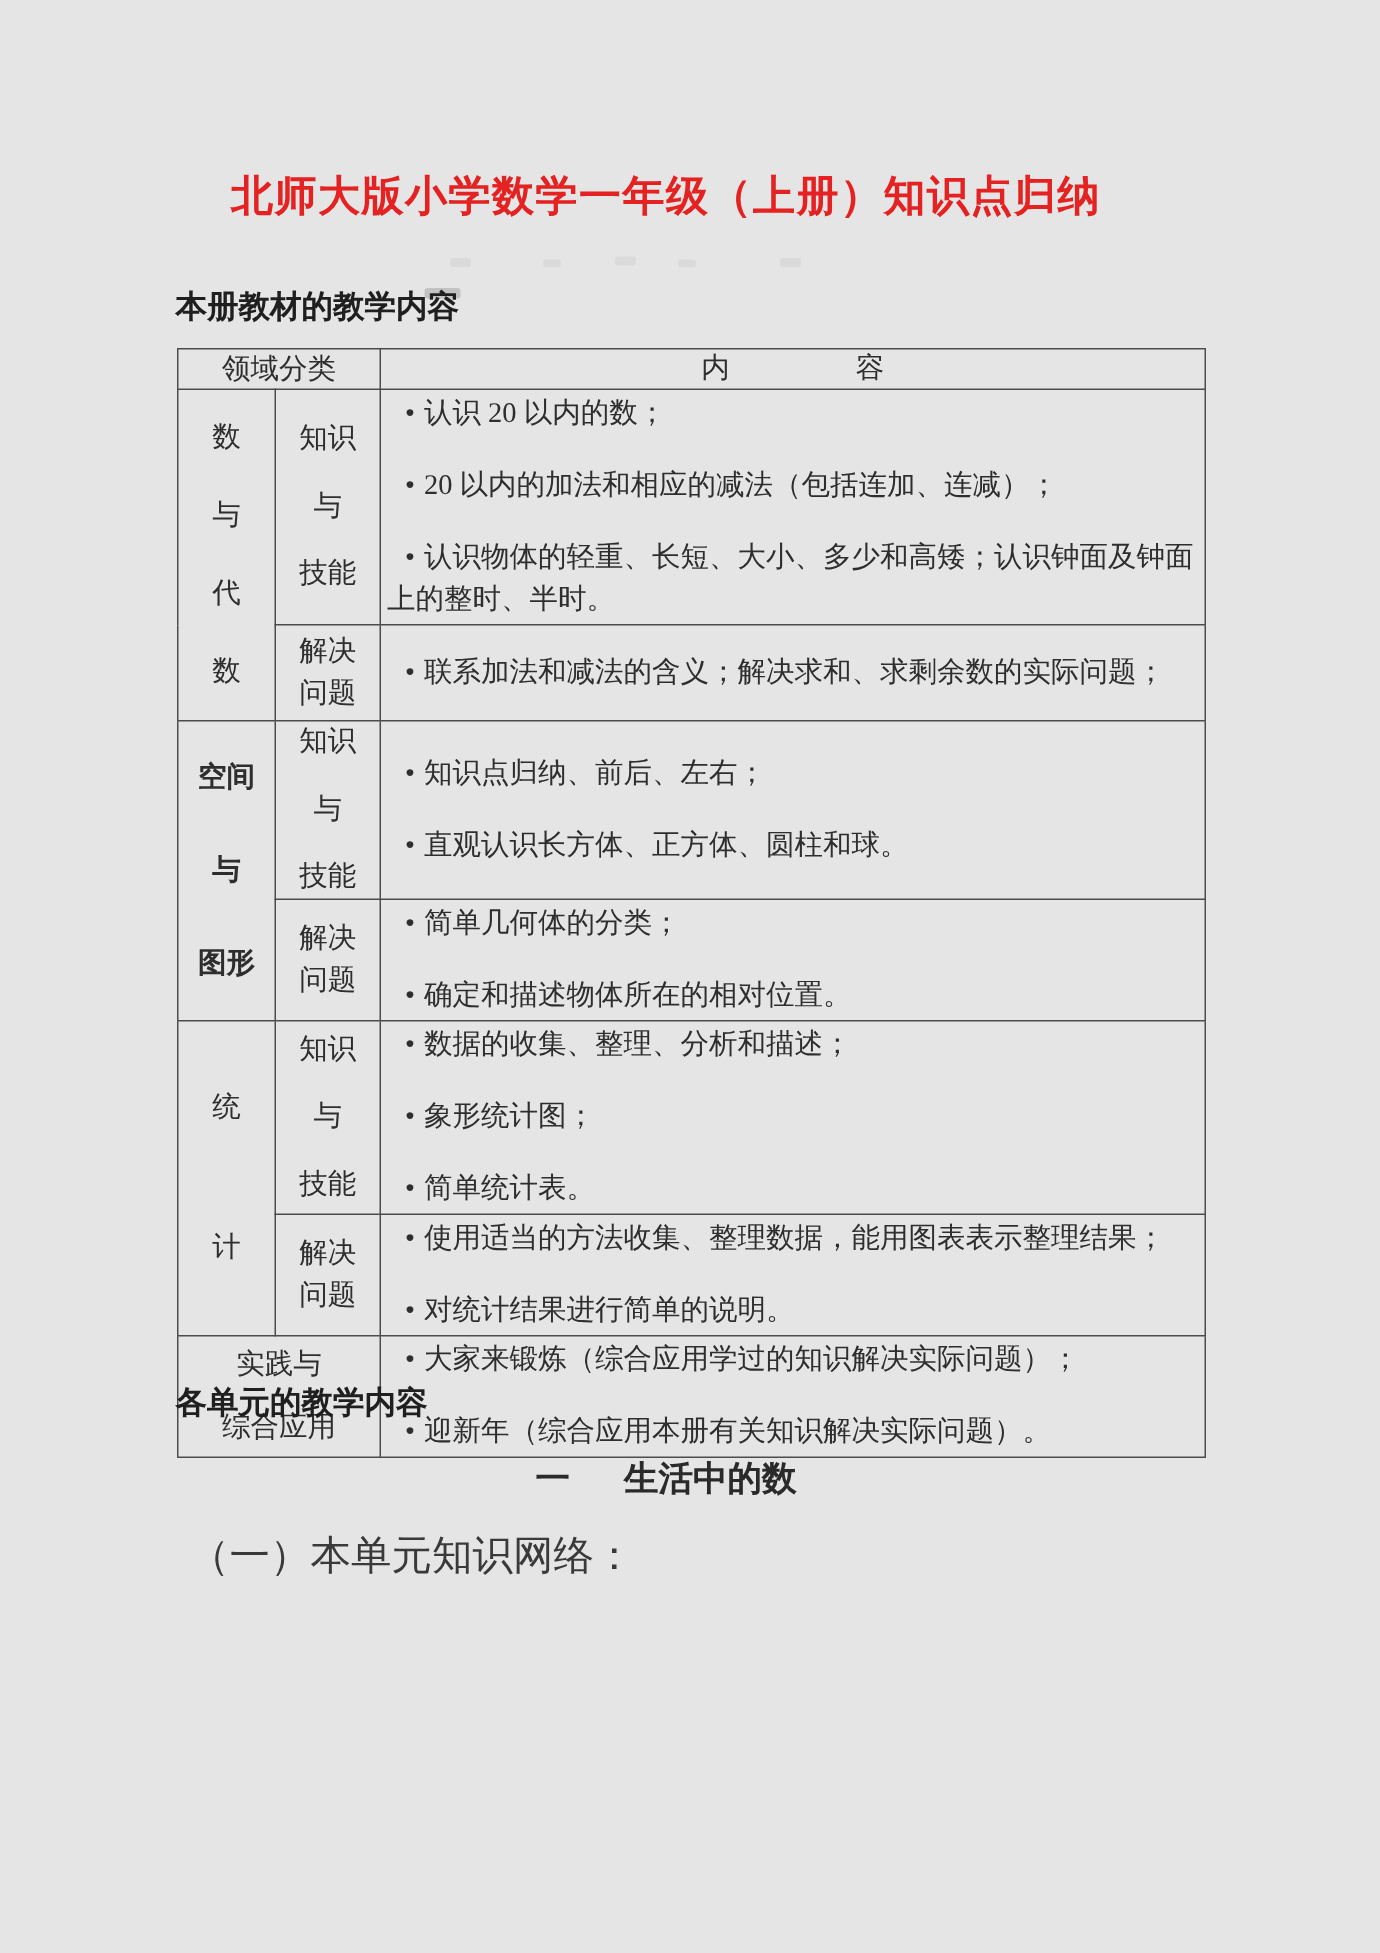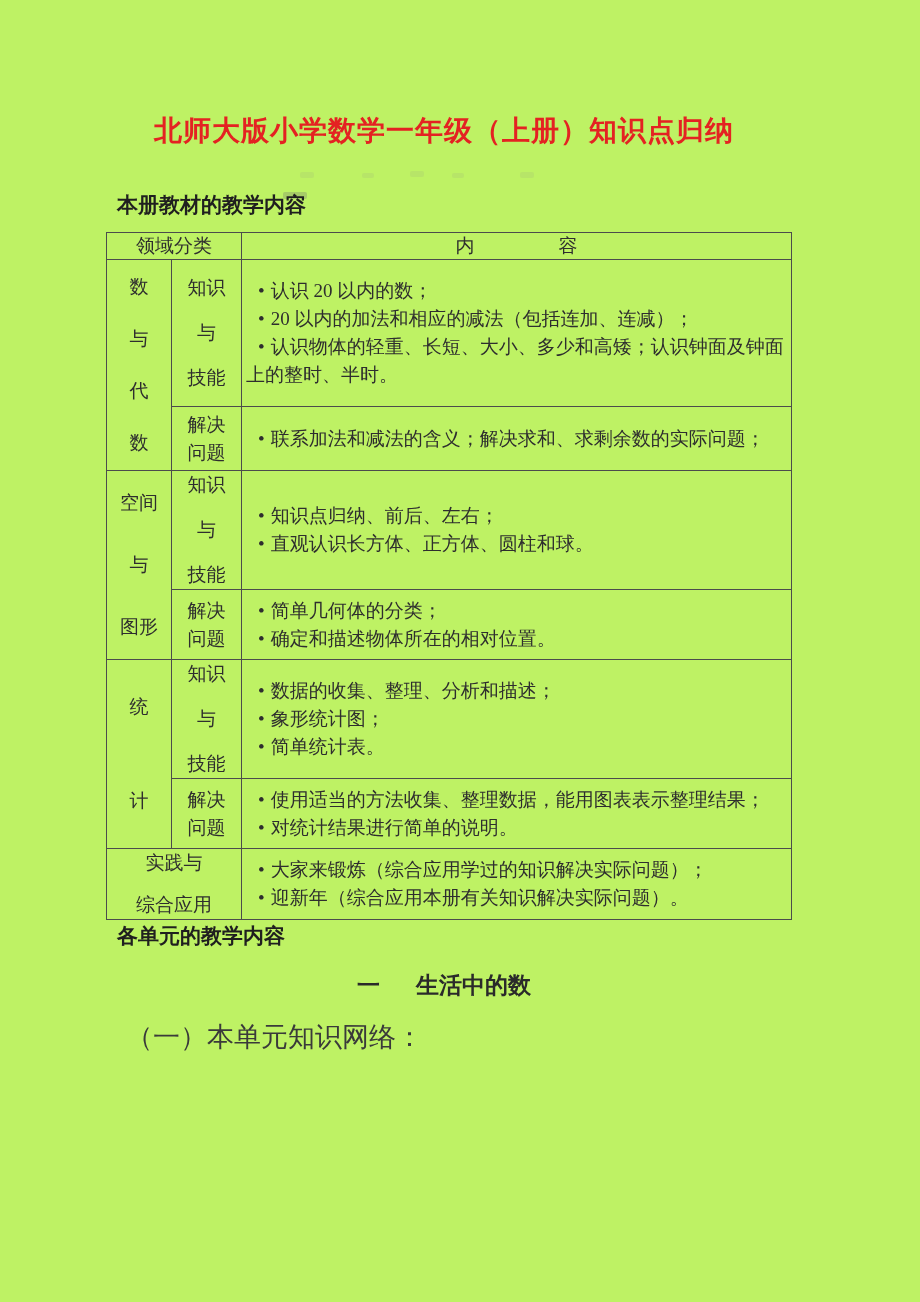--- a/index.html
+++ b/index.html
@@ -1,17 +1,17 @@
 <!DOCTYPE html>
 <html><head>
 <meta charset="utf-8">
 <style>
   html,body { margin:0; padding:0; background:#ffffff; }
   .page {
-    position:relative; width:920px; height:1302px; background:#bef264;
+    position:relative; width:920px; height:1302px; background:#e5e5e5;
     font-family:"Liberation Serif","DejaVu Serif",serif; color:#2e2e2e;
     overflow:hidden;
   }
   .doc-title {
     position:absolute; top:109px; left:104px; width:680px;
     text-align:center; font-family:"Liberation Sans","DejaVu Sans",sans-serif;
     font-weight:bold; font-size:28px; line-height:44px; color:#e42222;
     letter-spacing:1px;
   }
   .h-bold {
@@ -29,21 +29,21 @@
   .sub-heading {
     position:absolute; top:1023px; left:126px;
     font-size:27px; line-height:28px; color:#3a3a3a;
   }
   
   .smudge { position:absolute; background:#8d8d8d; opacity:0.12; border-radius:2px; }
   .speck  { position:absolute; background:#6f6f6f; opacity:0.30; border-radius:2px; }
 
   
   table.content-table {
-    position:absolute; top:232px; left:106px;
+    position:absolute; top:232px; left:118px;
     border-collapse:collapse; table-layout:fixed; width:685px;
     font-size:19px; color:#2e2e2e;
   }
   .content-table td { border:1px solid #4c4c4c; padding:0; vertical-align:middle; overflow:hidden; }
   col.c-domain { width:65px; }
   col.c-sub    { width:70px; }
   col.c-body   { width:550px; }
 
   tr.r-hd { height:24px; }
   tr.r1 { height:147px; }
@@ -56,24 +56,24 @@
 
   td.hd { text-align:center; font-size:19px; }
   .hd-flex { display:flex; justify-content:center; gap:84px; line-height:22px; }
 
   .vstack { display:flex; flex-direction:column; align-items:center; line-height:28px; }
   .vstack.sa  { justify-content:space-around; }
   .vstack.g17 { justify-content:center; gap:17px; }
   .vstack.g12 { justify-content:flex-start; gap:0; }
   .vstack.g14 { justify-content:center; gap:14px; }
   .dh0 { height:209px; }  
-  .dh1 { height:186px; }  
+  .dh1 { height:186px;font-weight:bold; }  
   .dh2 { height:187px; }  
 
-  .cstack { display:flex; flex-direction:column; justify-content:center; gap:0; padding:2px 3px 2px 4px; }
+  .cstack { display:flex; flex-direction:column; justify-content:center; gap:20px; padding:2px 3px 2px 4px; }
   .cstack p { margin:0; font-size:19px; line-height:28px; text-indent:12px; }
   .blt { margin-right:6px; }
 </style>
 </head>
 <body>
 
 <div class="page">
 
   <div class="doc-title">北师大版小学数学一年级（上册）知识点归纳</div>
 

